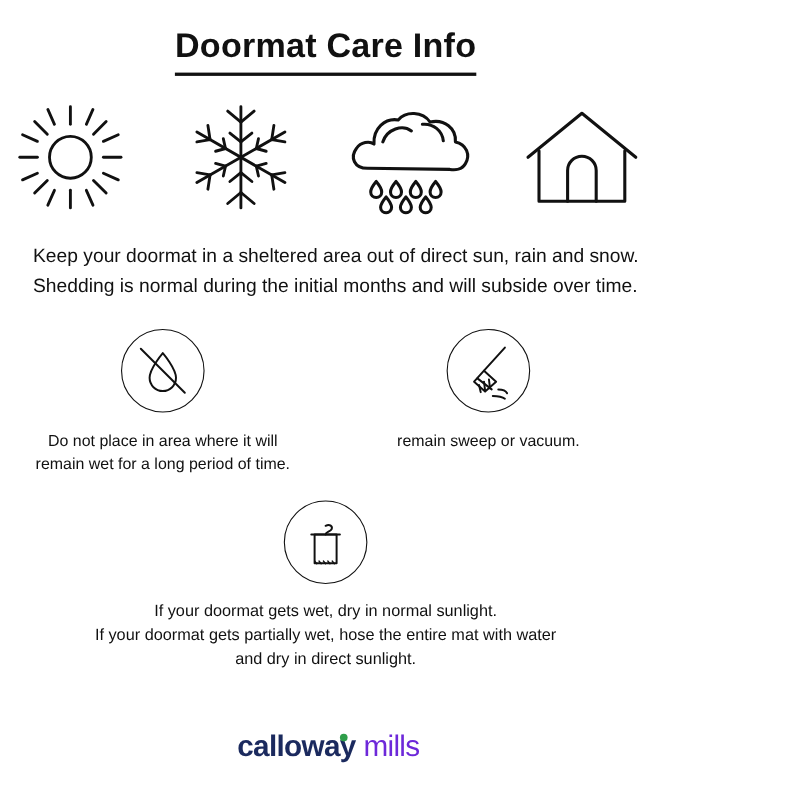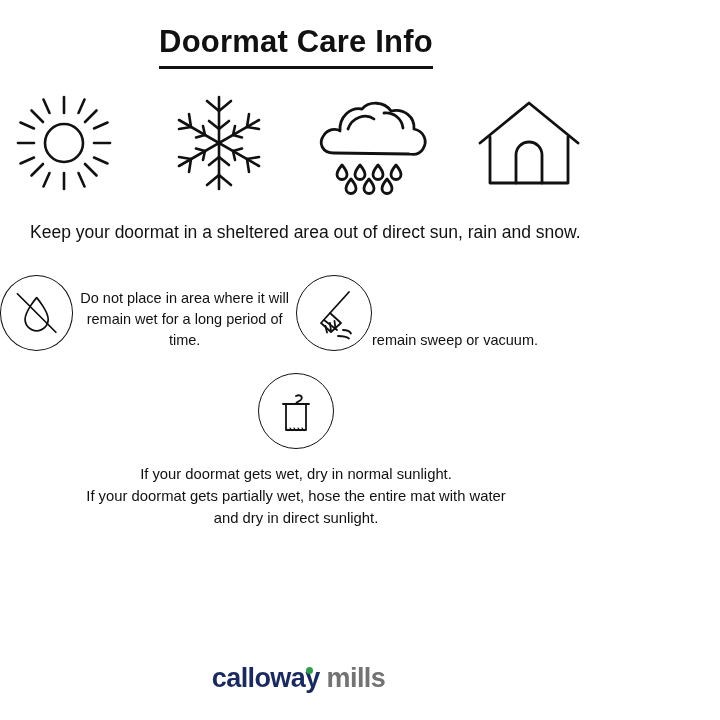--- a/index.html
+++ b/index.html
@@ -66,22 +66,22 @@
 
   
   .two-col {
     display: flex;
     justify-content: center;
     margin-top: 26px;
   }
   .col {
     width: 340px;
     display: flex;
-    flex-direction: row;
-    align-items: flex-end;
+    flex-direction: column;
+    align-items: center;
   }
   .circle-icon {
     width: 74px;
     height: 74px;
     border: 1.6px solid #111;
     border-radius: 50%;
     display: flex;
     align-items: center;
     justify-content: center;
     overflow: hidden;
@@ -121,22 +121,22 @@
     display: inline-flex;
     align-items: baseline;
     font-size: 27px;
     letter-spacing: -0.6px;
   }
   .logo .calloway {
     font-weight: bold;
     color: #1b2a5e;
   }
   .logo .mills {
-    font-weight: bold;
-    color: #737373;
+    font-weight: normal;
+    color: #6d28d9;
   }
   .logo .dot {
     display: inline-block;
     width: 7px;
     height: 7px;
     border-radius: 50%;
     background: #2e9e4a;
     margin: 0 0 0 0;
     position: relative;
     top: -13px;
@@ -243,20 +243,21 @@
           <path d="M16 46 L16 92 L94 92 L94 46"></path>
           <path d="M42 92 L42 64 a13 13 0 0 1 26 0 L68 92"></path>
         </g>
       </svg>
     </div>
 
   </div>
 
   <div class="lead">
     <div>Keep your doormat in a sheltered area out of direct sun, rain and snow.</div>
+    <div>Shedding is normal during the initial months and will subside over time.</div>
   </div>
 
   <div class="two-col">
 
     <div class="col">
       <div class="circle-icon">
         <svg width="74" height="74" viewBox="0 0 74 74">
           <g fill="none" stroke="#111" stroke-width="1.8" stroke-linecap="round" stroke-linejoin="round">
             <path d="M37 21 C37 21 25 35 25 43.5 a12 12 0 0 0 24 0 C49 35 37 21 37 21 Z"></path>
             <line x1="17" y1="17" x2="57" y2="57"></line>

